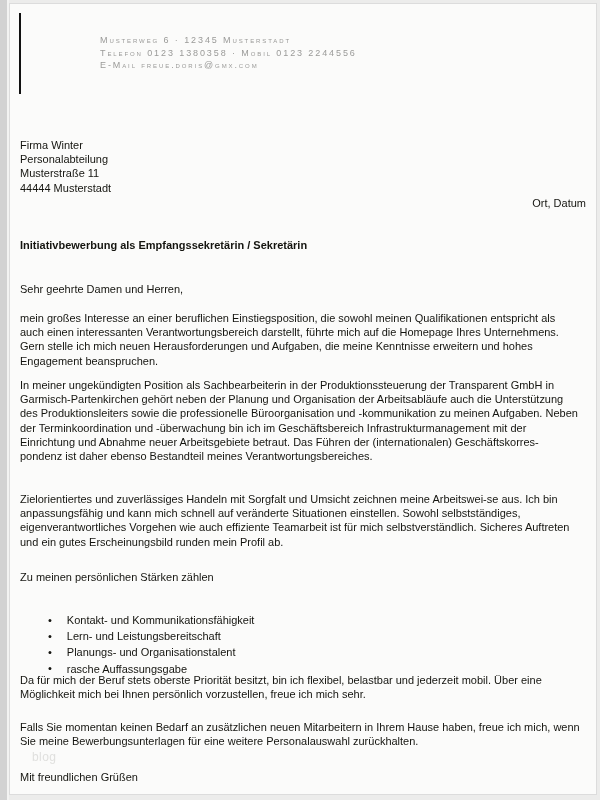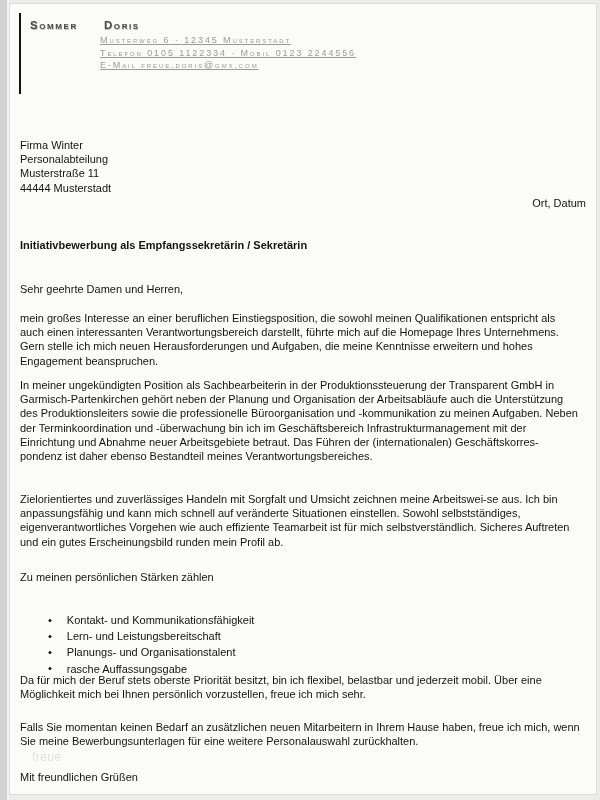--- a/index.html
+++ b/index.html
@@ -75,21 +75,20 @@
     position: absolute;
     left: 90px; top: 30px;
   }
   .head-contact div {
     font-size: 9px;
     font-variant: small-caps;
     letter-spacing: 1.9px;
     color: #9a9a98;
     line-height: 12.6px;
     white-space: nowrap;
-    text-decoration: underline;
   }
 
   
   .content {
     position: absolute;
     left: 0; top: 0;
     width: 588px;
   }
   .blk {
     position: absolute;
@@ -163,27 +162,24 @@
 
   <div class="edge-strip-left"></div>
   <div class="edge-strip-left2"></div>
 
   <div class="sheet">
 
     <div class="letterhead">
 
       <div class="head-rule"></div>
 
-      <div class="head-name">
-        <span class="nm last">Sommer</span><span class="nm">Doris</span>
-      </div>
 
       <div class="head-contact">
         <div>Musterweg 6   ·   12345 Musterstadt</div>
-        <div>Telefon 0105 1122334   ·   Mobil 0123 2244556</div>
+        <div>Telefon 0123 1380358   ·   Mobil 0123 2244556</div>
         <div>E-Mail freue.doris@gmx.com</div>
       </div>
     </div>
 
     <div class="content">
 
       <div class="blk recipient">
         <div>Firma Winter</div>
         <div>Personalabteilung</div>
         <div>Musterstraße 11</div>
@@ -210,17 +206,17 @@
         <li>Planungs- und Organisationstalent</li>
         <li>rasche Auffassungsgabe</li>
       </ul>
 
       <div class="blk para p4">Da für mich der Beruf stets oberste Priorität besitzt, bin ich flexibel, belastbar und jederzeit mobil. Über eine Möglichkeit mich bei Ihnen persönlich vorzustellen, freue ich mich sehr.</div>
 
       <div class="blk para p5">Falls Sie momentan keinen Bedarf an zusätzlichen neuen Mitarbeitern in Ihrem Hause haben, freue ich mich, wenn Sie meine Bewerbungsunterlagen für eine weitere Personalauswahl zurückhalten.</div>
 
       <div class="blk closing">Mit freundlichen Grüßen</div>
 
-      <div class="watermark">freue</div>
+      <div class="watermark">blog</div>
 
     </div>
   </div>
 </div>
 
 </body></html>

